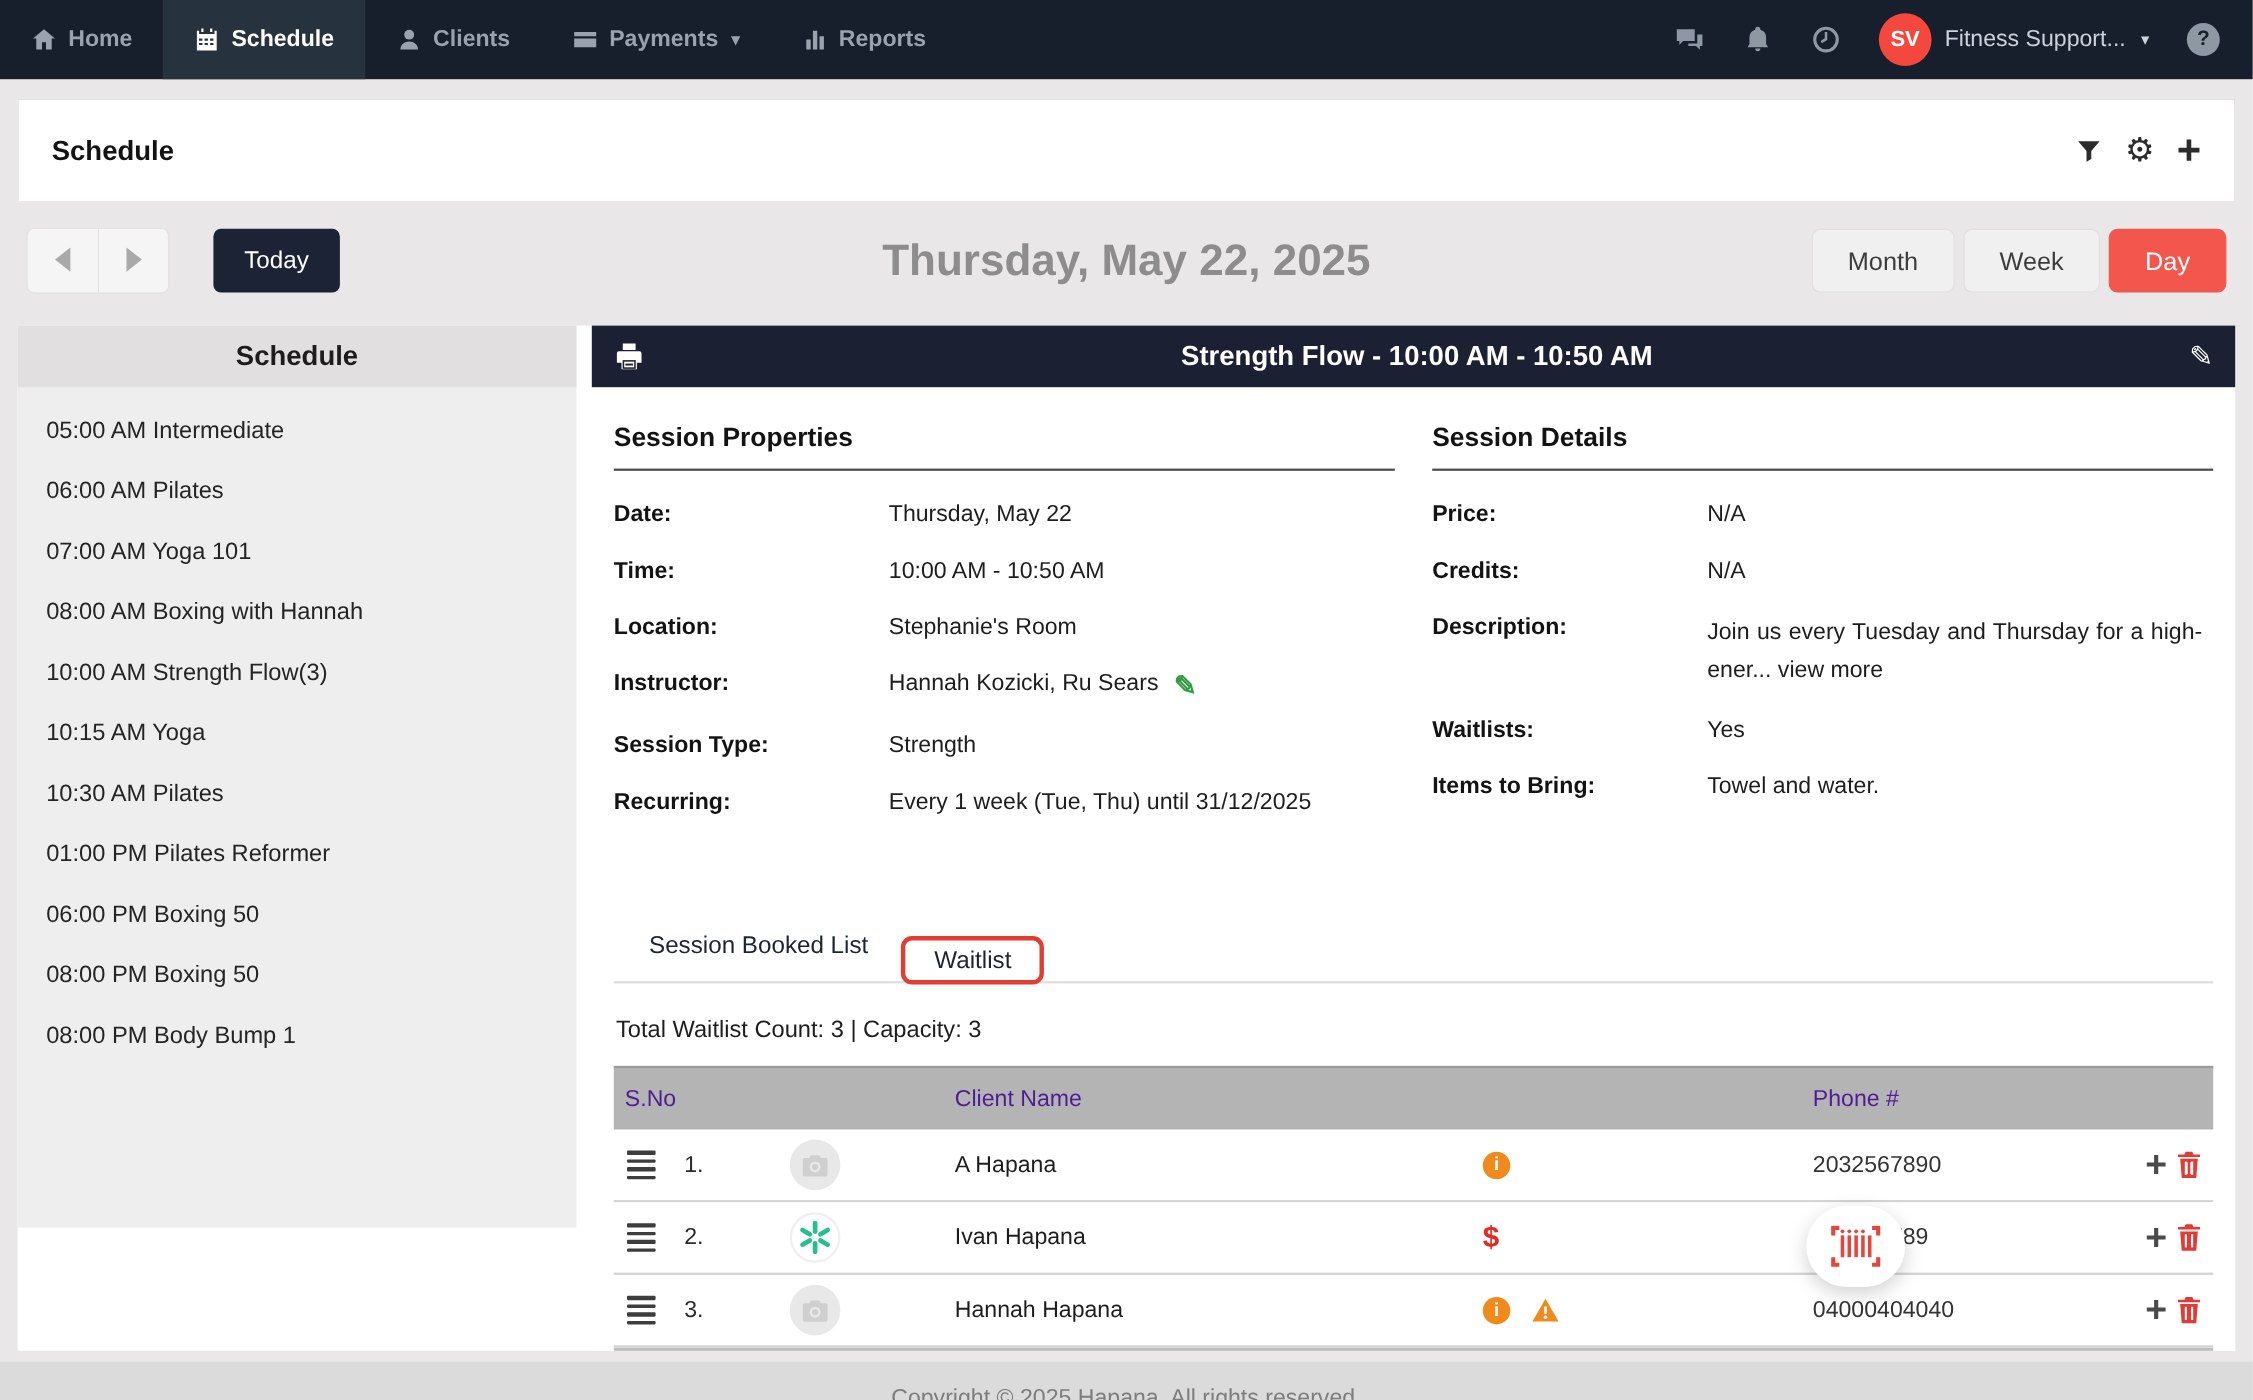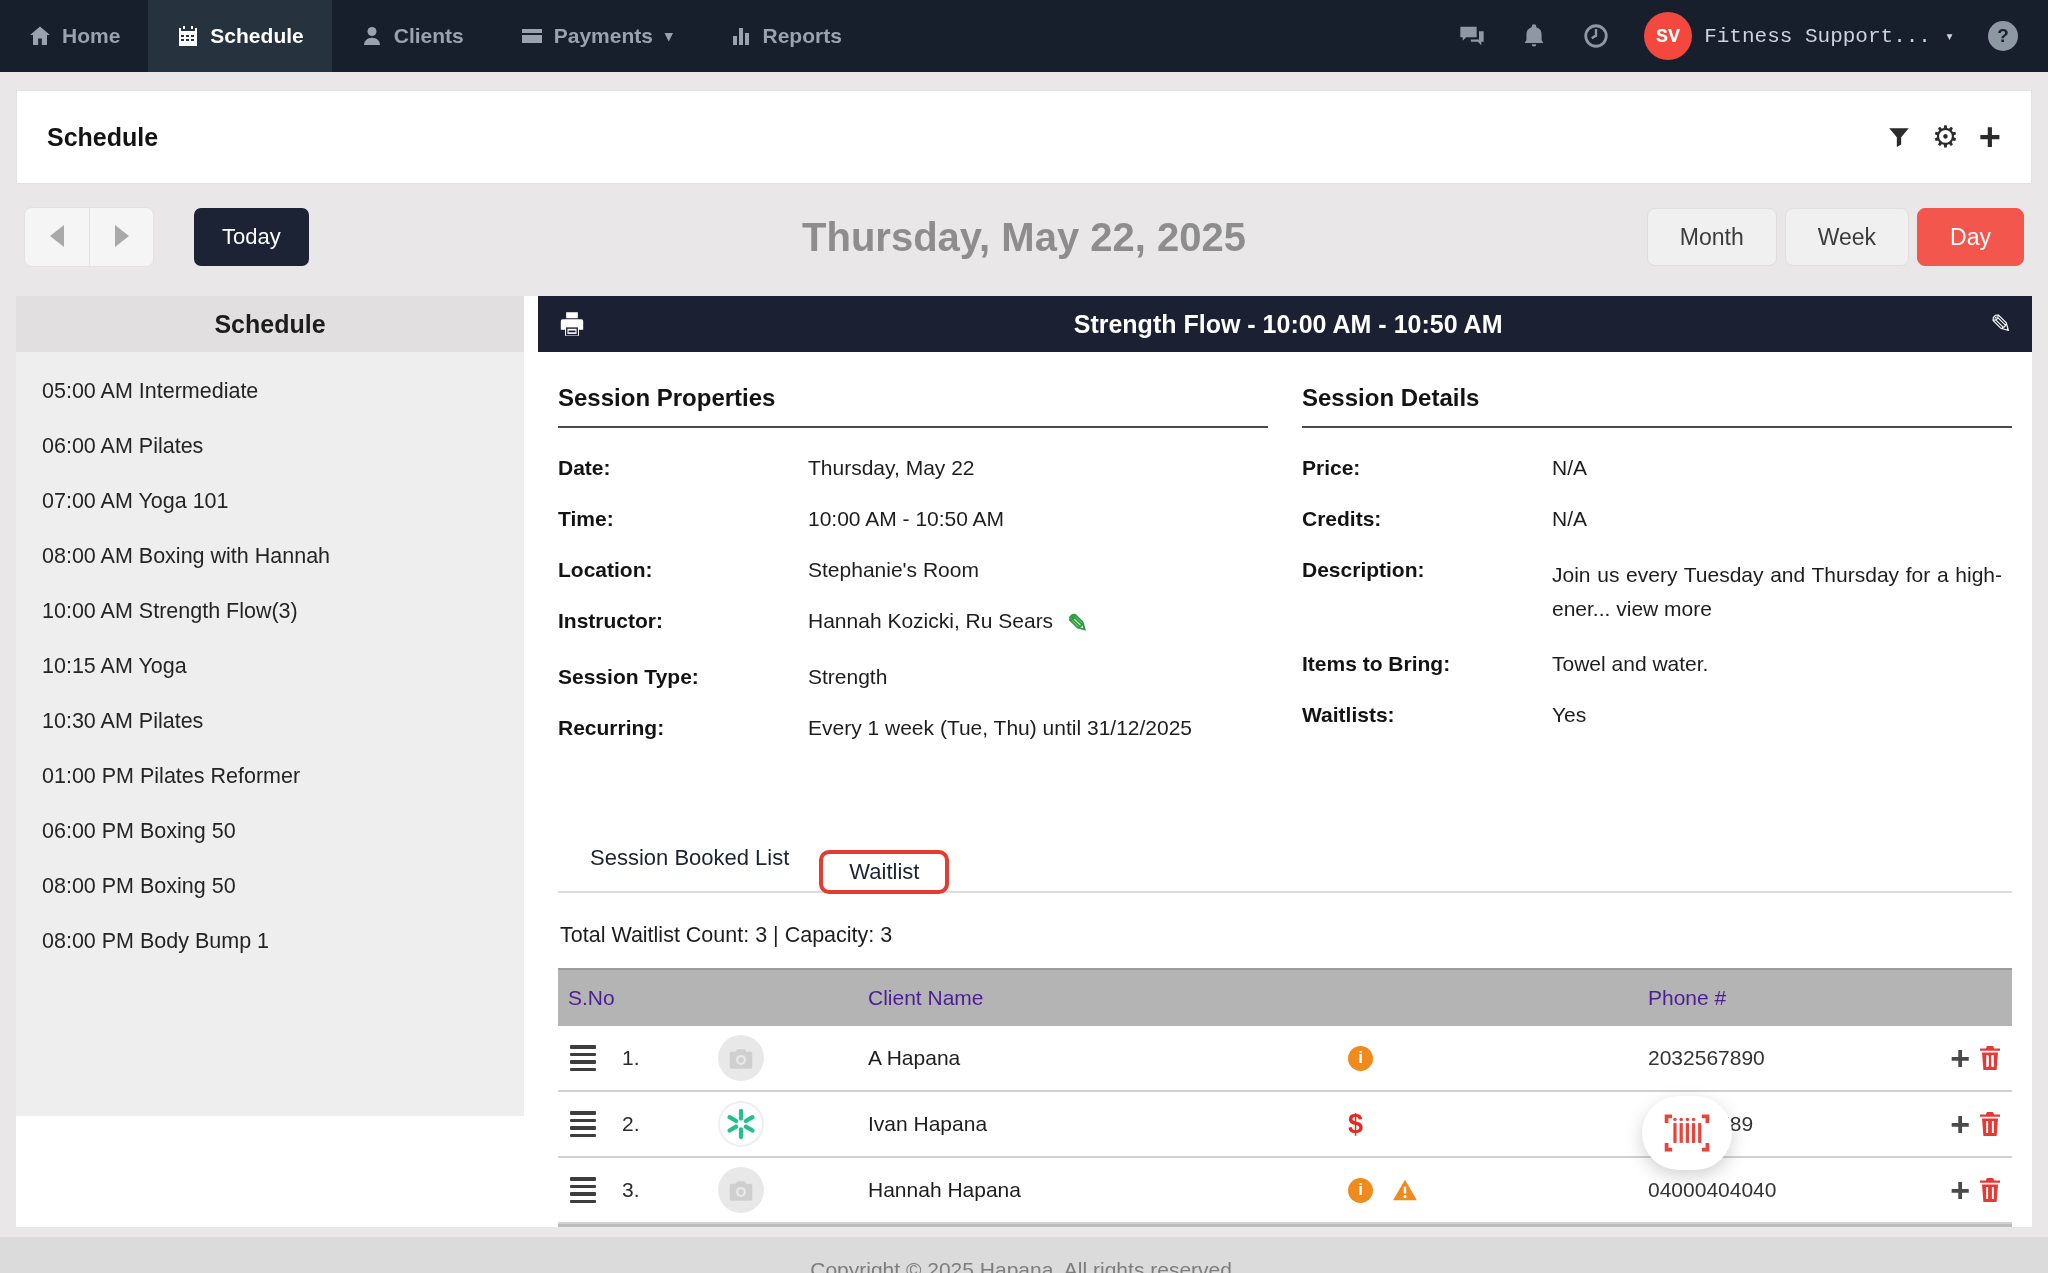--- a/index.html
+++ b/index.html
@@ -16,21 +16,21 @@
   .nav-left { display:flex; align-items:stretch; }
   .nav-item { display:flex; align-items:center; gap:10px; padding:0 28px; color:#9aa3ad;
               font-size:21px; font-weight:700; cursor:pointer; }
   .nav-item.active { background:#26323e; color:#ffffff; }
   .nav-item svg { width:24px; height:24px; fill:currentColor; }
   .caret { font-size:15px; margin-left:2px; }
   .nav-right { margin-left:auto; display:flex; align-items:center; gap:34px; padding-right:30px; color:#8e98a3; }
   .nav-icon { width:28px; height:28px; fill:currentColor; cursor:pointer; }
   .avatar { width:48px; height:48px; border-radius:50%; background:#f4483e; color:#fff;
             display:flex; align-items:center; justify-content:center; font-size:20px; font-weight:700; }
-  .user-chip { display:flex; align-items:center; gap:12px; color:#cdd3da; font-size:21px; cursor:pointer;font-family:Liberation Mono, monospace; }
+  .user-chip { display:flex; align-items:center; gap:12px; color:#cdd3da; font-size:21px; cursor:pointer; }
   .help-circle { width:30px; height:30px; border-radius:50%; background:#8e98a3; color:#171e2c;
                  display:flex; align-items:center; justify-content:center; font-weight:800; font-size:19px; cursor:pointer; }
   
   .title-card { margin:18px 16px 0; background:#fff; border:1px solid #e2e2e2; height:94px;
                 display:flex; align-items:center; padding:0 30px; flex:0 0 auto; }
   .page-title { font-size:25px; font-weight:800; color:#131313; }
   .title-actions { margin-left:auto; display:flex; align-items:center; gap:20px; color:#2b2b2b; }
   .title-actions svg { width:26px; height:26px; fill:#2b2b2b; cursor:pointer; }
   .gear-glyph { font-size:30px; line-height:1; cursor:pointer; color:#2b2b2b; }
   .plus-glyph { font-size:38px; font-weight:700; line-height:1; cursor:pointer; color:#2b2b2b; }
@@ -254,27 +254,27 @@
             <div class="pvalue">N/A</div>
           </div>
           <div class="prow">
             <div class="plabel">Credits:</div>
             <div class="pvalue">N/A</div>
           </div>
           <div class="prow">
             <div class="plabel">Description:</div>
             <div class="pvalue justify"><span>Join us every Tuesday and Thursday for a high-ener...</span> <span class="view-more">view more</span></div>
           </div>
+          <div class="prow">
+            <div class="plabel">Waitlists:</div>
+            <div class="pvalue">Yes</div>
+          </div>
           <div class="prow" style="margin-top:14px;">
             <div class="plabel">Items to Bring:</div>
             <div class="pvalue">Towel and water.</div>
-          </div>
-          <div class="prow">
-            <div class="plabel">Waitlists:</div>
-            <div class="pvalue">Yes</div>
           </div>
         </div>
       </div>
 
       <div class="tabs">
         <div class="tab">Session Booked List</div>
         <div class="tab active">Waitlist</div>
       </div>
 
       <div class="waitlist-summary">Total Waitlist Count: 3 | Capacity: 3</div>

